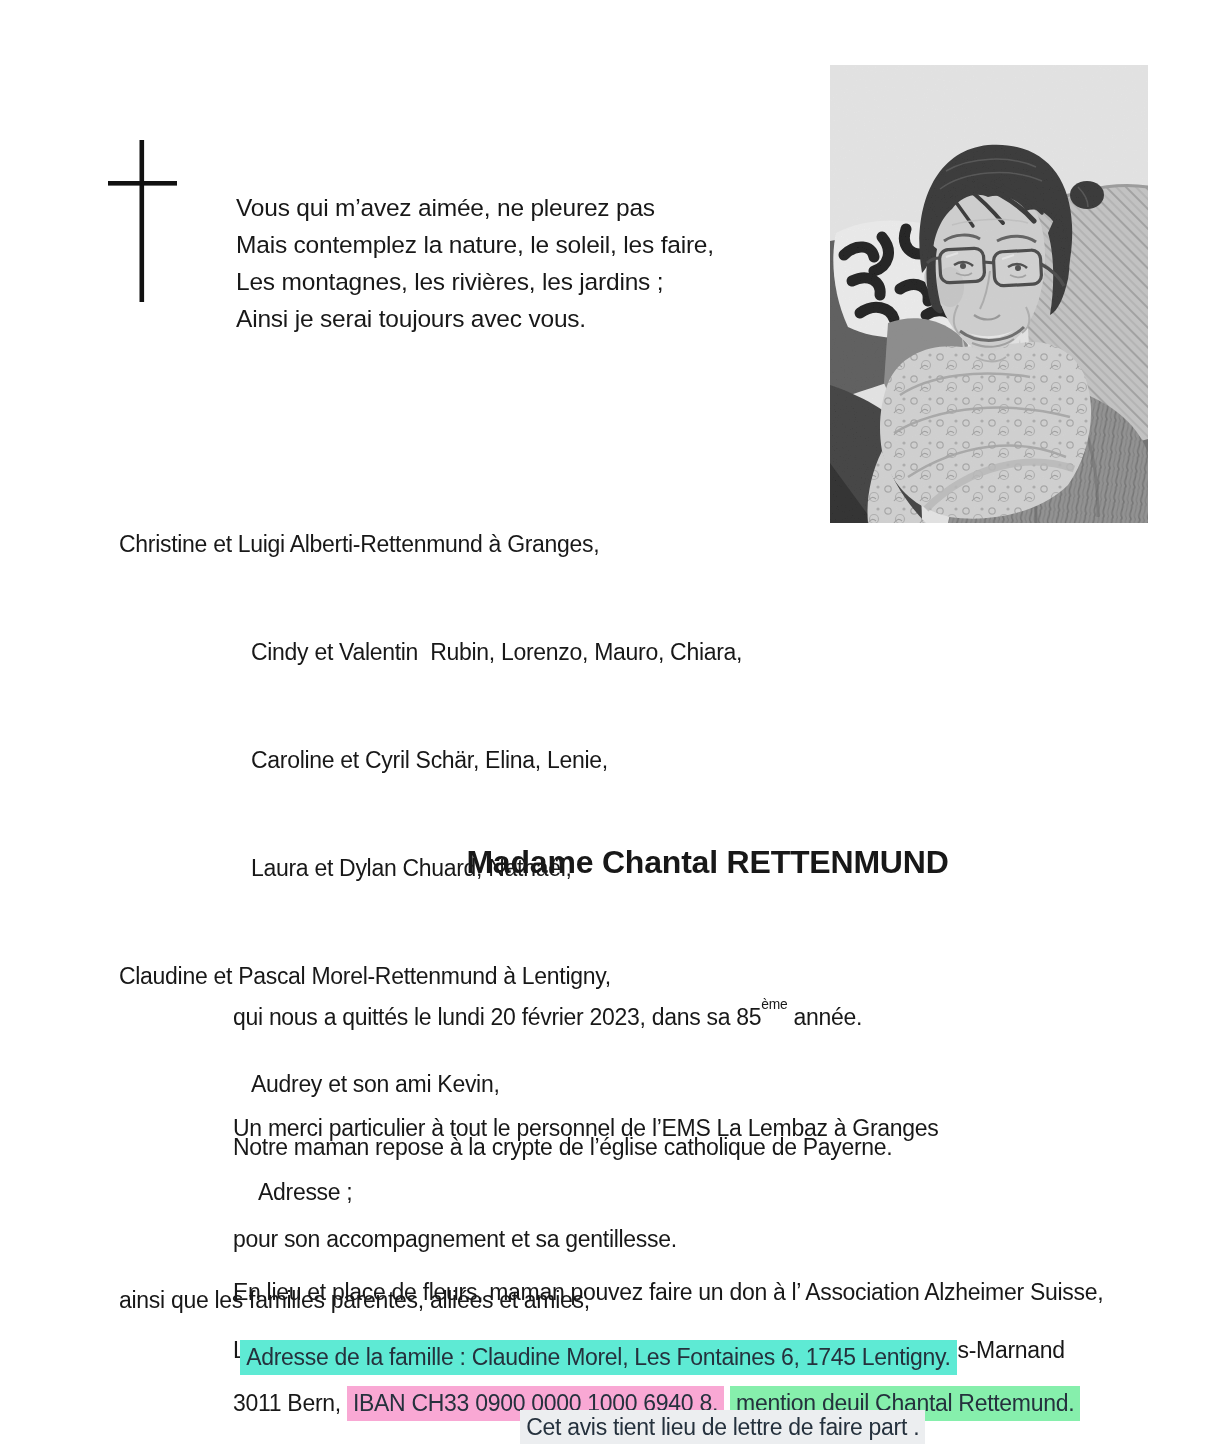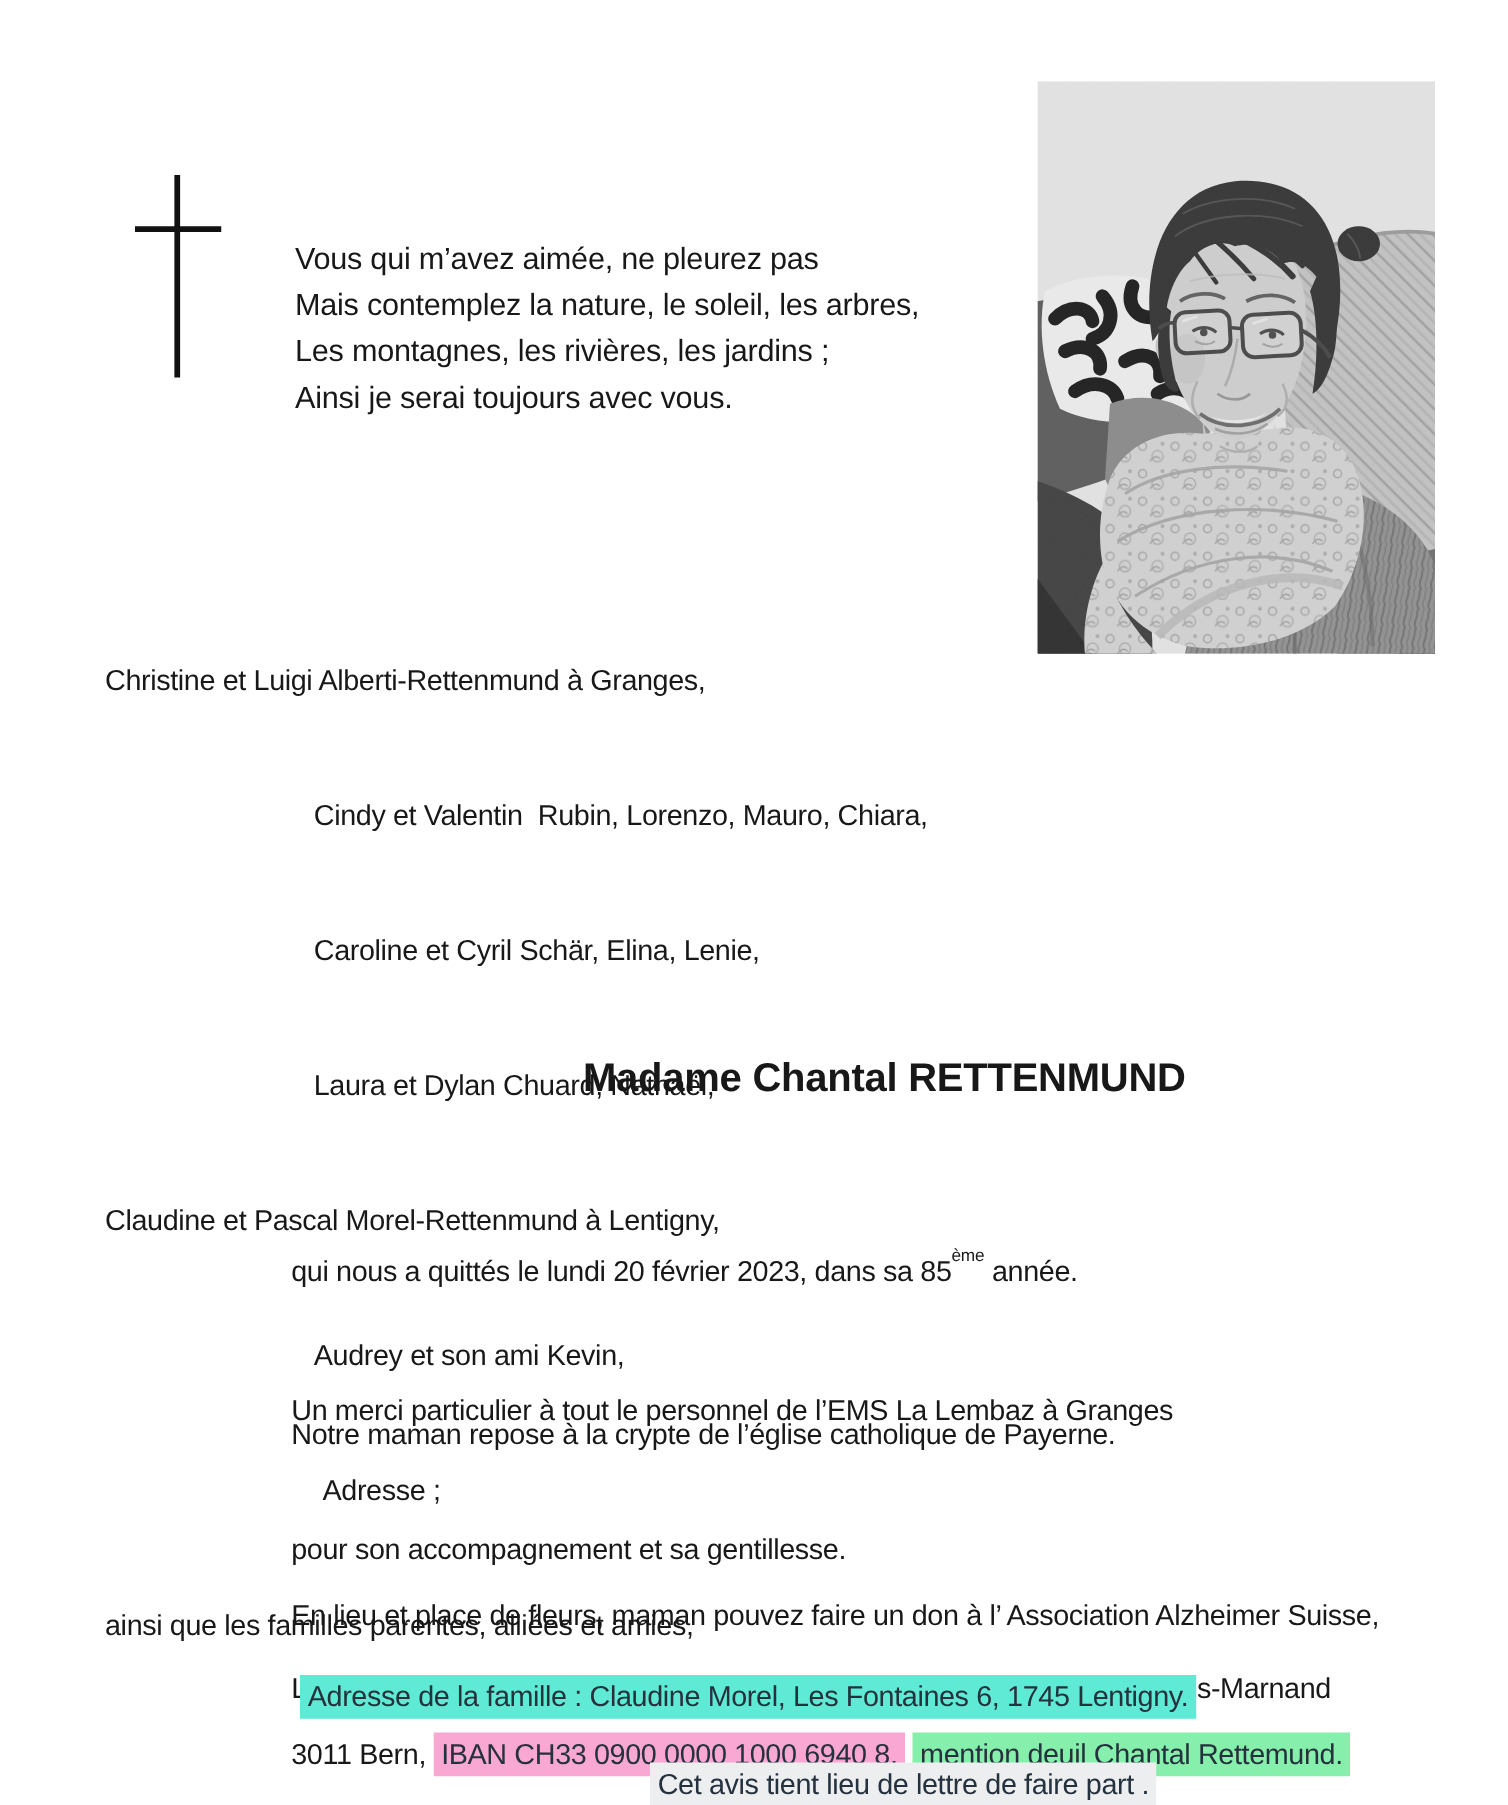--- a/index.html
+++ b/index.html
@@ -11,21 +11,21 @@
   .abs{position:absolute;}
   .body-text{font-size:23px;letter-spacing:-0.3px;line-height:37px;white-space:pre-wrap;}
   
   #cross{left:106px;top:136px;width:78px;height:170px;}
   
   #poem{left:236px;top:189px;font-size:24.5px;line-height:37px;letter-spacing:-0.2px;}
   
   #photo{left:830px;top:65px;width:318px;height:458px;filter:saturate(0) contrast(1.02);}
   
   #family{left:0;top:454px;width:1206px;line-height:36px;}
-  .f-a{padding-left:84px;}
+  .f-a{padding-left:119px;}
   .f-b{padding-left:235px;}
   .f-c{padding-left:251px;}
   .f-d{padding-left:258px;}
   
   #title{left:235px;top:842px;width:945px;text-align:center;font-weight:bold;
          font-size:32px;letter-spacing:-0.2px;line-height:40px;white-space:nowrap;}
   
   #announcement{left:233px;top:919px;}
   sup.sup{font-size:0.60em;position:relative;top:-0.52em;letter-spacing:-0.2px;}
   #repose{left:233px;top:1129px;}
@@ -39,21 +39,21 @@
 
 <div class="abs" id="cross">
   <svg width="78" height="170" viewBox="0 0 78 170">
     <rect x="33.5" y="4" width="4.6" height="162" fill="#111"></rect>
     <rect x="2" y="45" width="69" height="4.6" fill="#111"></rect>
   </svg>
 </div>
 
 <div class="abs" id="poem">
   <div>Vous qui m’avez aimée, ne pleurez pas</div>
-  <div>Mais contemplez la nature, le soleil, les arbres,</div>
+  <div>Mais contemplez la nature, le soleil, les faire,</div>
   <div>Les montagnes, les rivières, les jardins ;</div>
   <div>Ainsi je serai toujours avec vous.</div>
 </div>
 
 <div class="abs" id="photo" title="Black-and-white portrait of a smiling elderly woman with short dark hair, wispy bangs and rectangular glasses, wearing a light patterned scarf and a grey knitted cardigan, seated among cushions (zebra-print and woven pillows) against a textured wall">
   <svg width="318" height="458" viewBox="0 0 318 458">
     <defs>
       <pattern id="weave" width="14" height="14" patternUnits="userSpaceOnUse" patternTransform="rotate(45)">
         <rect width="14" height="14" fill="#c6c4be"></rect>
         <line x1="0" y1="3" x2="14" y2="3" stroke="#a19e96" stroke-width="2"></line>

